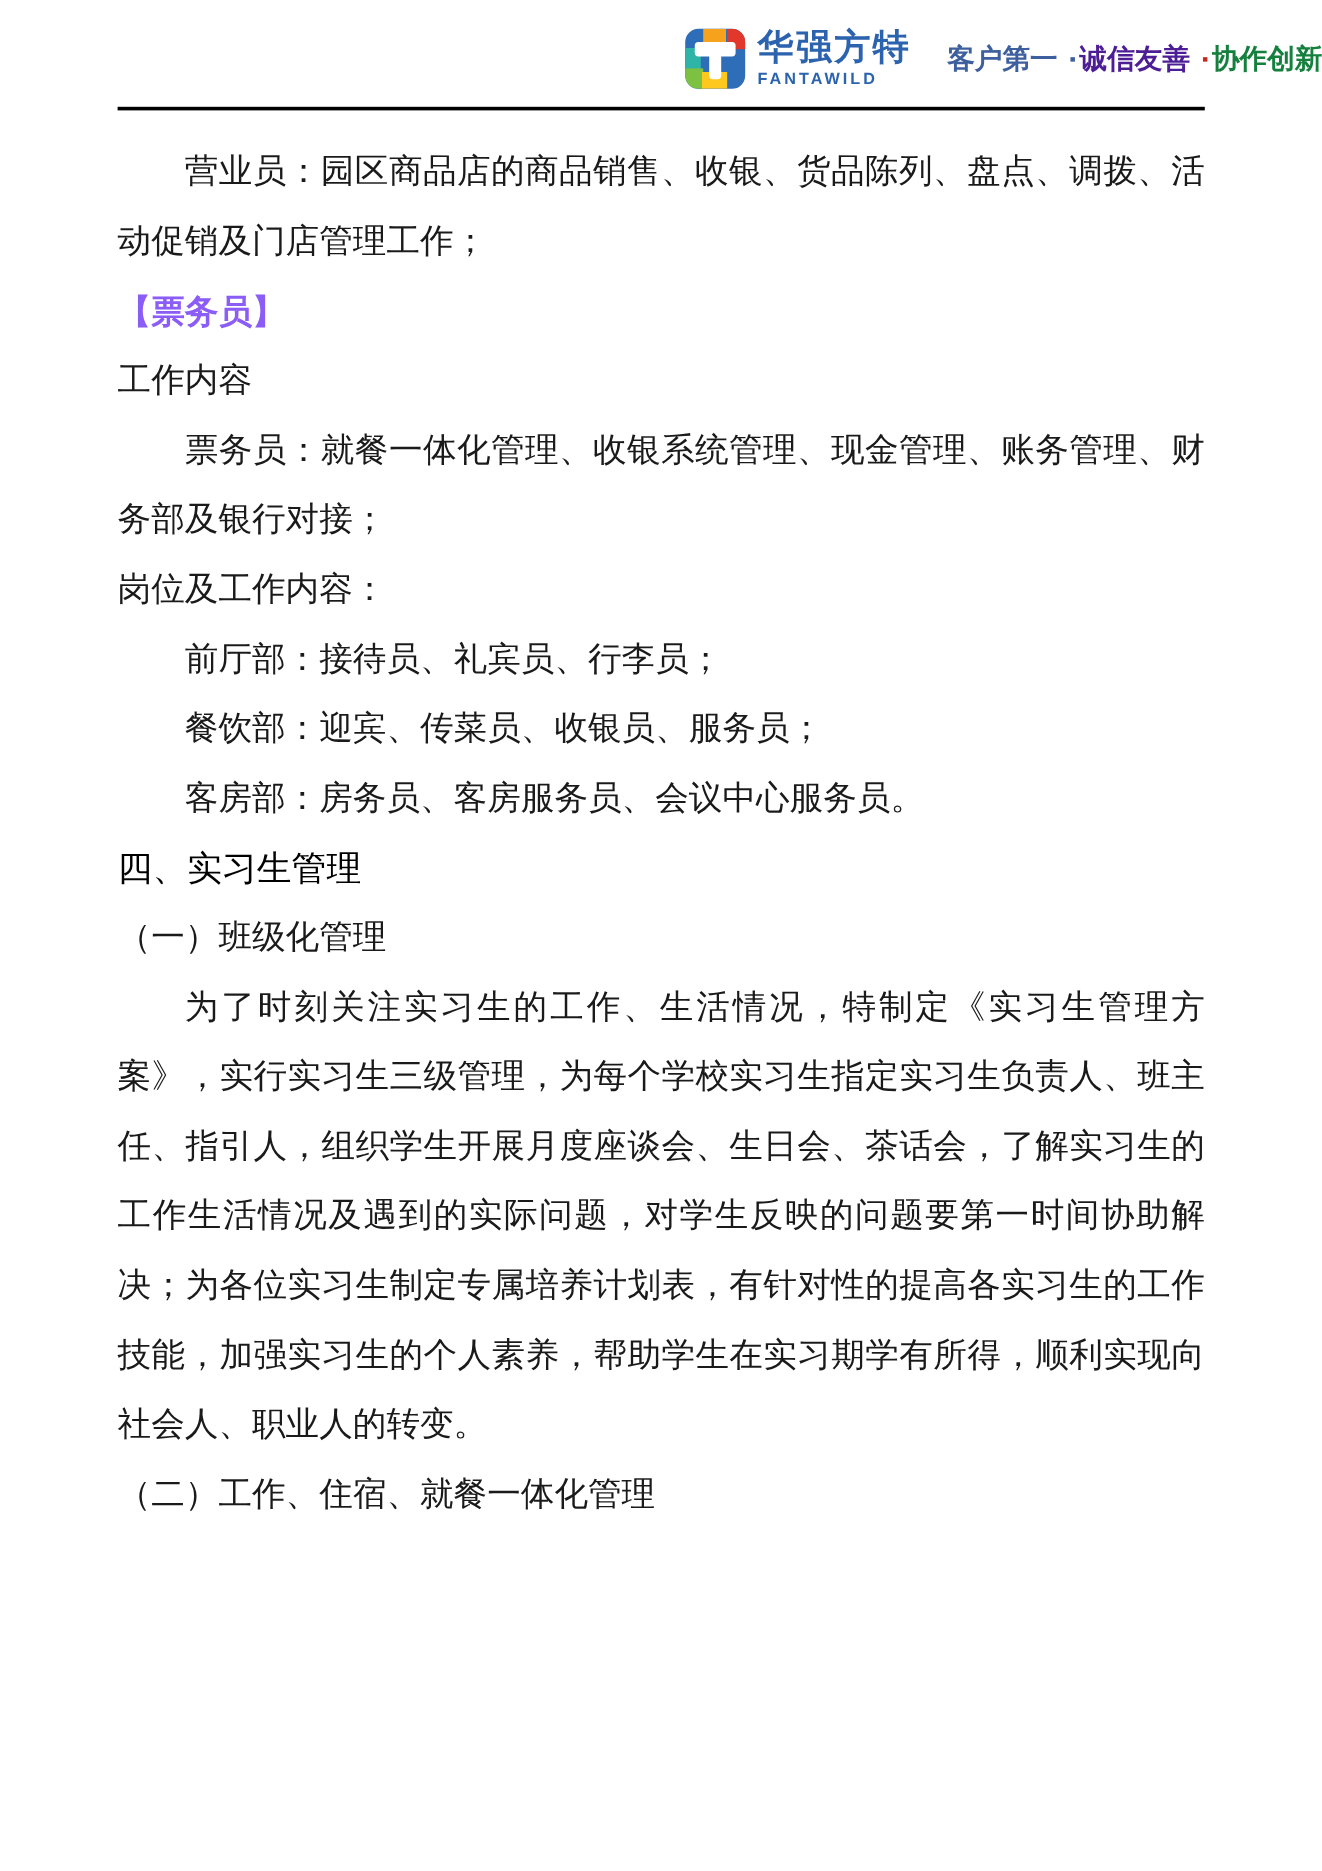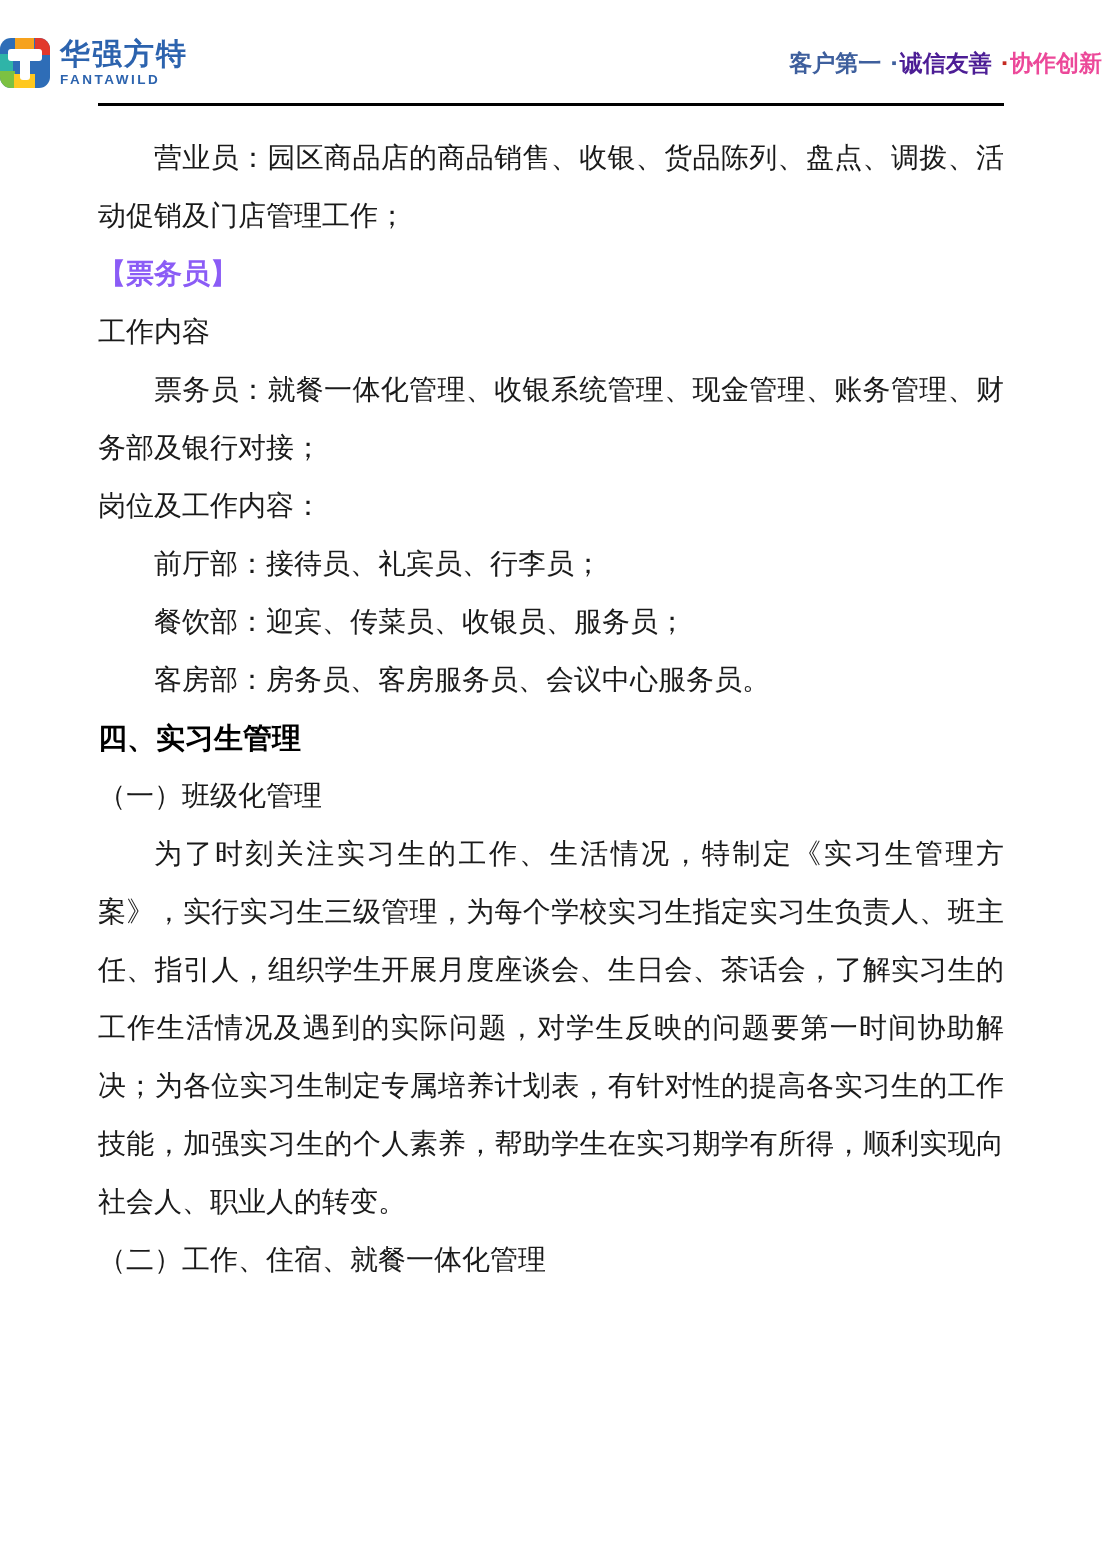--- a/index.html
+++ b/index.html
@@ -7,22 +7,22 @@
   .page {
     position:relative;
     width:1102px; height:1559px;
     background:#ffffff;
     box-sizing:border-box;
     overflow:hidden;
   }
 
   
   .header-row {
-    display:flex; align-items:center; justify-content:space-between;
-    gap:30px; padding-top:36px; height:54px;
+    display:flex; align-items:center; justify-content:flex-end;
+    gap:30px; padding-top:22px; height:54px;
   }
   .logo { display:flex; align-items:center; gap:10px; }
   .logo-icon {
     position:relative; width:50px; height:50px;
     border-radius:11px; overflow:hidden;
     background:#2E6DB7; flex:0 0 auto;
   }
   .logo-icon .tile { position:absolute; }
   .logo-icon .tile-orange { left:30%; top:0; width:38%; height:28%; background:#F6A21D; }
   .logo-icon .tile-red    { right:0; top:0; width:30%; height:33%; background:#E2382C; }
@@ -46,21 +46,21 @@
     font-family:"Liberation Sans","DejaVu Sans",sans-serif;
     font-size:13.5px; font-weight:bold; color:#2C63AE; letter-spacing:2.5px;
     margin-top:4px;
   }
   .slogan {
     font-size:23px; font-weight:bold; white-space:nowrap;
     font-family:"Liberation Serif","DejaVu Serif",serif;
   }
   .slogan .s-blue  { color:#3E5F9D; }
   .slogan .s-red   { color:#4c1d95; }
-  .slogan .s-green { color:#ec4899; }
+  .slogan .s-green { color:#15803d; }
   .slogan .bullet  { font-size:15px; vertical-align:3px; margin:0 3px 0 10px; }
   .slogan .b-blue  { color:#3E5F9D; }
   .slogan .b-red   { color:#C42A21; }
 
   .rule {
     border:none; border-top:3.5px solid #000000;
     margin:13px 98px 0 98px;
   }
 
   
@@ -69,21 +69,21 @@
     font-size:28px; line-height:58px;
     color:#1a1a1a; text-align:justify;
   }
   main p { margin:0; }
   .indent { text-indent:56px; }
   .blue-head {
     color:#8b5cf6; font-weight:bold; text-align:left;
     font-family:"Liberation Sans","DejaVu Sans",sans-serif;
   }
   .black-head {
-    color:#000000; font-weight:bold; font-size:29px; text-align:left;
+    color:#000000; font-weight:normal; font-size:29px; text-align:left;
     font-family:"Liberation Sans","DejaVu Sans",sans-serif;
   }
 </style>
 </head>
 <body>
 
 <div class="page">
 
   <header class="header-row">
     <div class="logo">

